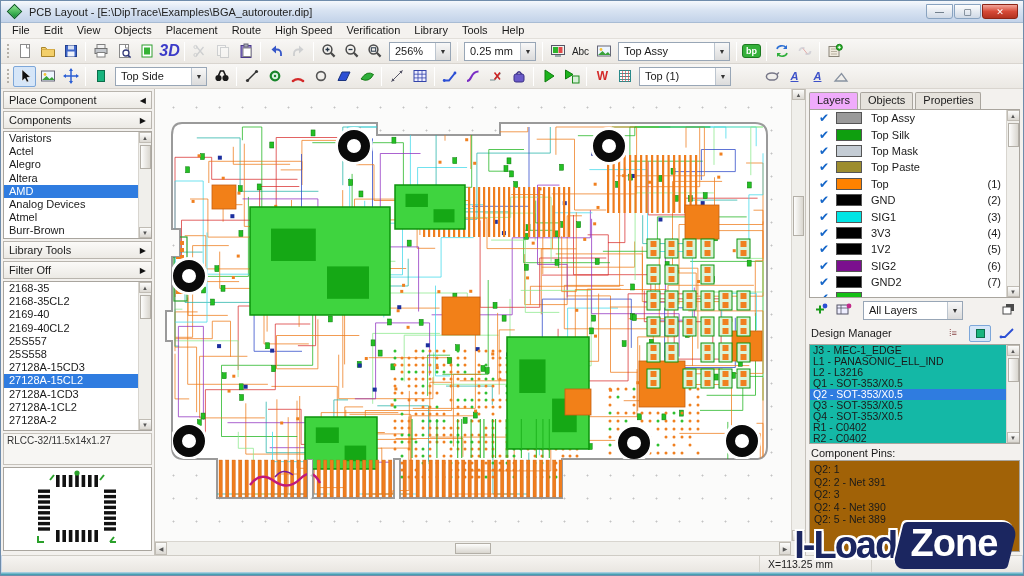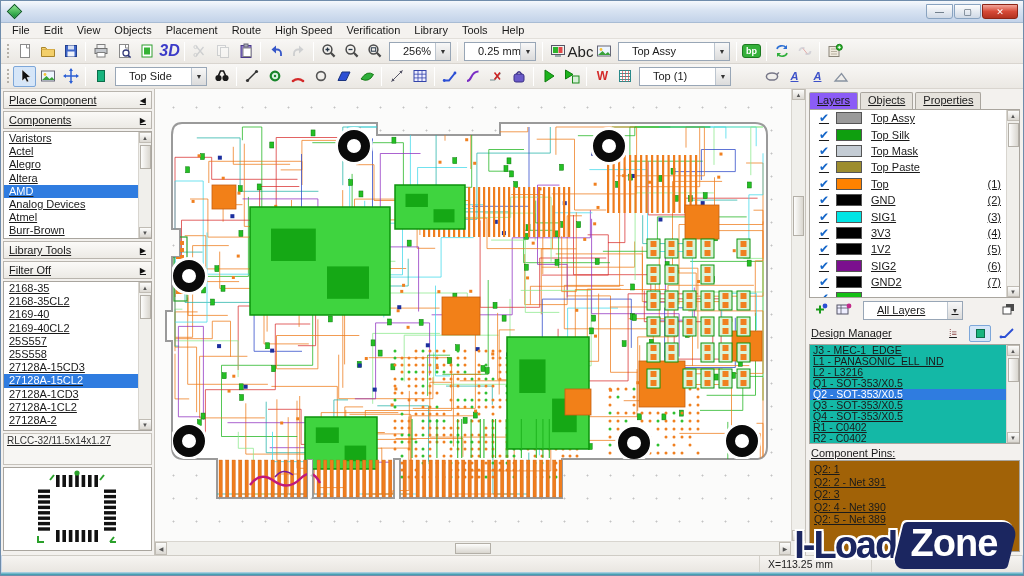--- a/index.html
+++ b/index.html
@@ -25,31 +25,31 @@
   
   .toolbar{height:25px;display:flex;align-items:center;background:linear-gradient(#f8f7f5,#ebe8e3);
        border-bottom:1px solid #d9d5cf;padding:0 2px;}
   .grip{width:4px;height:17px;margin:0 3px;background-image:radial-gradient(#b5b1a9 35%,transparent 40%);background-size:4px 4px;}
   .tbtn{width:23px;height:21px;display:flex;align-items:center;justify-content:center;border:1px solid transparent;border-radius:2px;flex:none;}
   .tbtn.pressed{border-color:#7da7d9;background:#d6e6f8;}
   .tbtn.disabled{opacity:.4;}
   .tbtn svg{display:block;}
   .tsep{width:1px;height:19px;background:#cdc9c2;border-right:1px solid #fff;margin:0 3px;flex:none;}
   .tgap{width:26px;flex:none;}
-  .combo{height:19px;background:#fff;border:1px solid #98a6b6;display:flex;align-items:center;margin:0 3px;flex:none;padding-left:8px;}
+  .combo{height:19px;background:#fff;border:1px solid #98a6b6;display:flex;align-items:center;margin:0 3px;flex:none;}
   .combo .cval{padding:0 5px;flex:1;white-space:nowrap;overflow:hidden;}
   .combo .carr{width:15px;height:100%;border-left:1px solid #bcc5cf;background:linear-gradient(#f8f8f8,#dbdbdb);
        display:flex;align-items:center;justify-content:center;font-size:7px;color:#333;}
   .glyph3d{font-weight:bold;font-style:italic;color:#3b3bc8;font-size:16px;}
-  .glyphabc{font-size:15px;color:#222;}
+  .glyphabc{font-size:10px;color:#222;}
   .glyphbp{background:#35b03a;border:1px solid #1c7a20;border-radius:3px;color:#fff;font-weight:bold;font-size:9px;padding:1px 3px;}
   .glyphdrc{color:#d42a2a;font-weight:bold;font-size:12px;letter-spacing:-2px;}
   .glyphslope{color:#3c50c8;font-weight:bold;font-style:italic;font-size:11px;text-decoration:underline;}
   
-  .main{position:absolute;top:88px;left:0;right:0;bottom:20px;display:flex;text-decoration:underline;}
+  .main{position:absolute;top:88px;left:0;right:0;bottom:20px;display:flex;}
   
   .lpanel{width:154px;flex:none;border-right:1px solid #c6c2bb;background:#f3f1ee;padding:2px;display:flex;flex-direction:column;}
   .hdrbtn{height:18px;flex:none;border:1px solid #b9b5ae;background:linear-gradient(#fbfaf8,#eceae5);
        display:flex;align-items:center;padding:0 5px;margin-bottom:2px;}
   .harr{margin-left:auto;font-size:8px;color:#111;}
   .listbox{border:1px solid #a9a59e;background:#fff;position:relative;overflow:hidden;margin-bottom:2px;flex:none;}
   .lrow{height:13.2px;line-height:13px;padding-left:5px;white-space:nowrap;overflow:hidden;}
   .lrow.sel{background:#2f7ce0;color:#fff;}
   .sbar{position:absolute;top:0;right:0;bottom:0;width:13px;background:#f0efeb;border-left:1px solid #d8d5cf;
        display:flex;flex-direction:column;align-items:center;font-size:6px;color:#555;}
@@ -71,21 +71,21 @@
   .hbtn{width:12px;height:13px;flex:none;display:flex;align-items:center;justify-content:center;
        background:linear-gradient(#fcfcfb,#dbd8d2);border:1px solid #c0bcb4;}
   .hthumb{width:36px;height:11px;background:linear-gradient(#fdfdfc,#d9d6cf);border:1px solid #b3afa7;margin:0 auto;}
   .vthumb{width:11px;height:40px;background:linear-gradient(90deg,#fdfdfc,#d9d6cf);border:1px solid #b3afa7;margin-top:96px;}
   .vscroll .sbtn:last-child{margin-top:auto;}
   .corner{position:absolute;right:0;bottom:0;width:14px;height:14px;background:#f0efeb;z-index:6;}
   
   .rpanel{width:218px;flex:none;border-left:1px solid #c6c2bb;background:#f3f1ee;padding:3px;display:flex;flex-direction:column;}
   .tabs{display:flex;height:17px;flex:none;}
   .tab{padding:1px 7px;border:1px solid #a9a59e;border-bottom:none;background:#e6e3dd;border-radius:2px 2px 0 0;margin-right:2px;}
-  .tab.active{background:#8b5cf6;font-weight:normal;}
+  .tab.active{background:#f0abfc;font-weight:normal;}
   .layersbox{border:1px solid #a9a59e;background:#fff;height:189px;flex:none;position:relative;overflow:hidden;}
   .layrow{display:flex;align-items:center;height:16.4px;padding:0 2px;}
   .lcheck{color:#1566c8;font-weight:bold;font-size:12px;width:24px;text-align:center;flex:none;}
   .lswatch{width:26px;height:12px;border:1px solid #555;margin-right:9px;flex:none;}
   .lname{flex:1;white-space:nowrap;}
   .lnum{width:40px;text-align:right;padding-right:16px;flex:none;}
   .layfoot{height:24px;flex:none;display:flex;align-items:center;gap:8px;padding:2px 4px;}
   .lfico{font-size:11px;}
   .dmhead{height:22px;flex:none;display:flex;align-items:center;padding:2px 2px;gap:4px;}
   .dmtools{margin-left:auto;display:flex;align-items:center;gap:5px;}
@@ -111,20 +111,21 @@
        box-shadow:-2px -2px 0 #fff;}
   .wm2{display:inline-block;transform:skewX(14deg);font-size:38px;font-weight:bold;letter-spacing:-1px;color:#fff;}
 </style>
 </head>
 <body>
 
 <div class="win">
 
   <div class="titlebar">
     <span class="appicon"></span>
+    <span class="title">PCB Layout - [E:\DipTrace\Examples\BGA_autorouter.dip]</span>
     <span class="winbtns">
       <span class="wbtn">—</span>
       <span class="wbtn">▢</span>
       <span class="wbtn close">✕</span>
     </span>
   </div>
 
   <div class="menubar" id="menubar">
       <span class="mitem">File</span>
       <span class="mitem">Edit</span>

